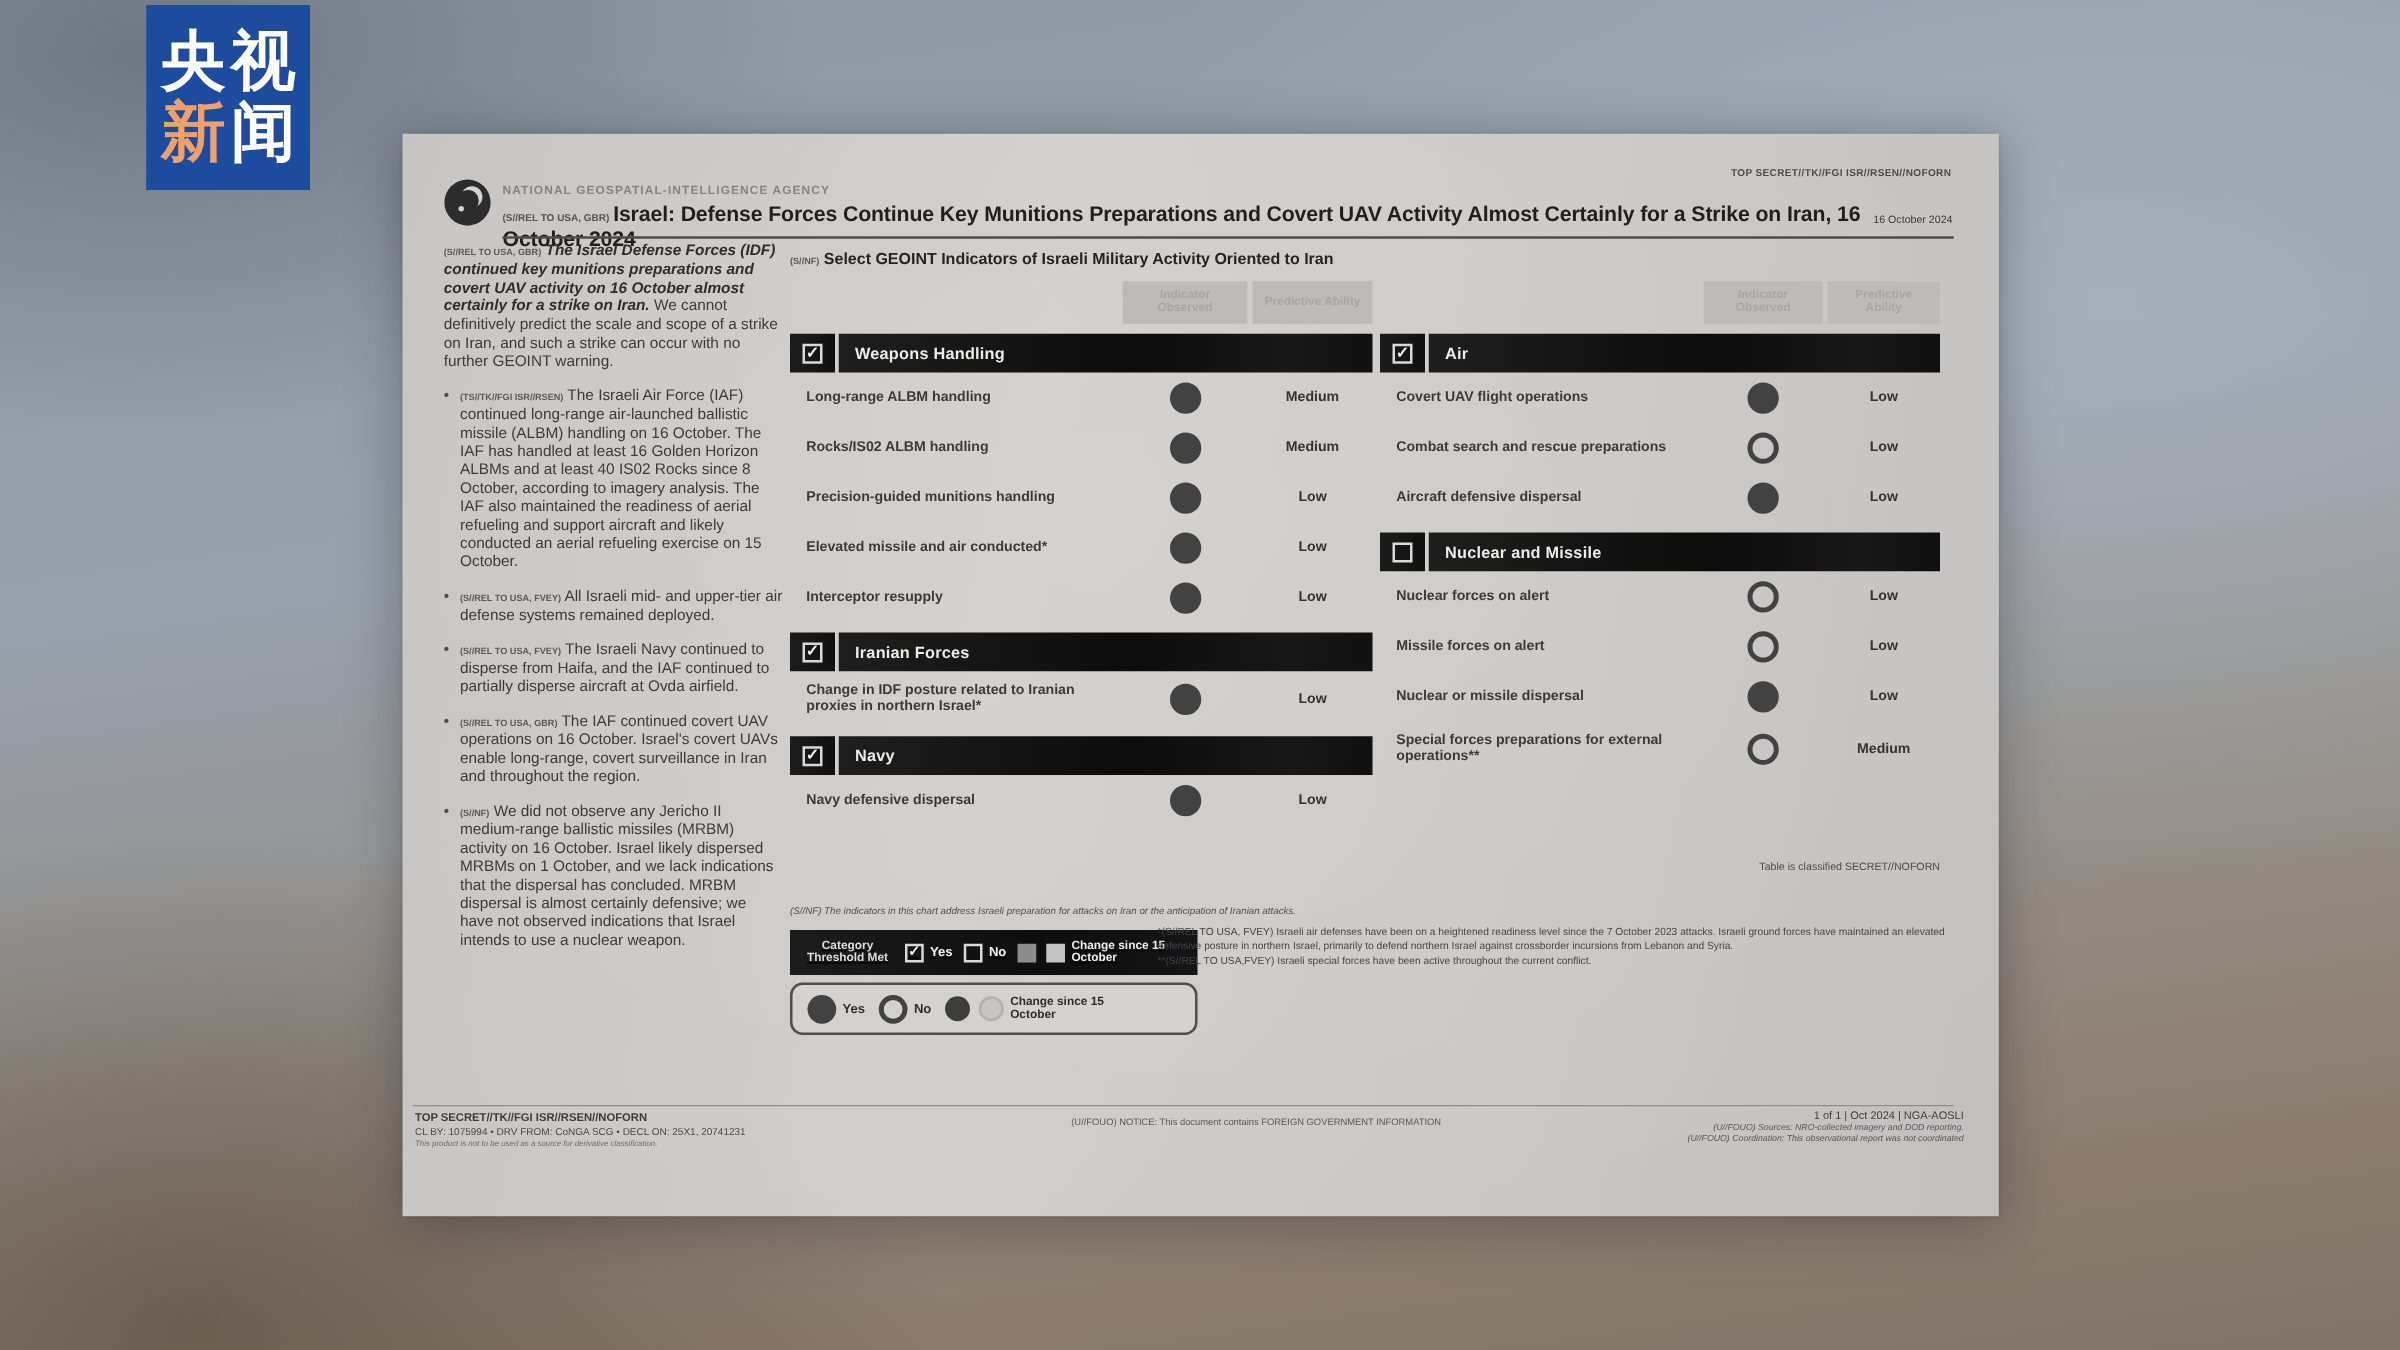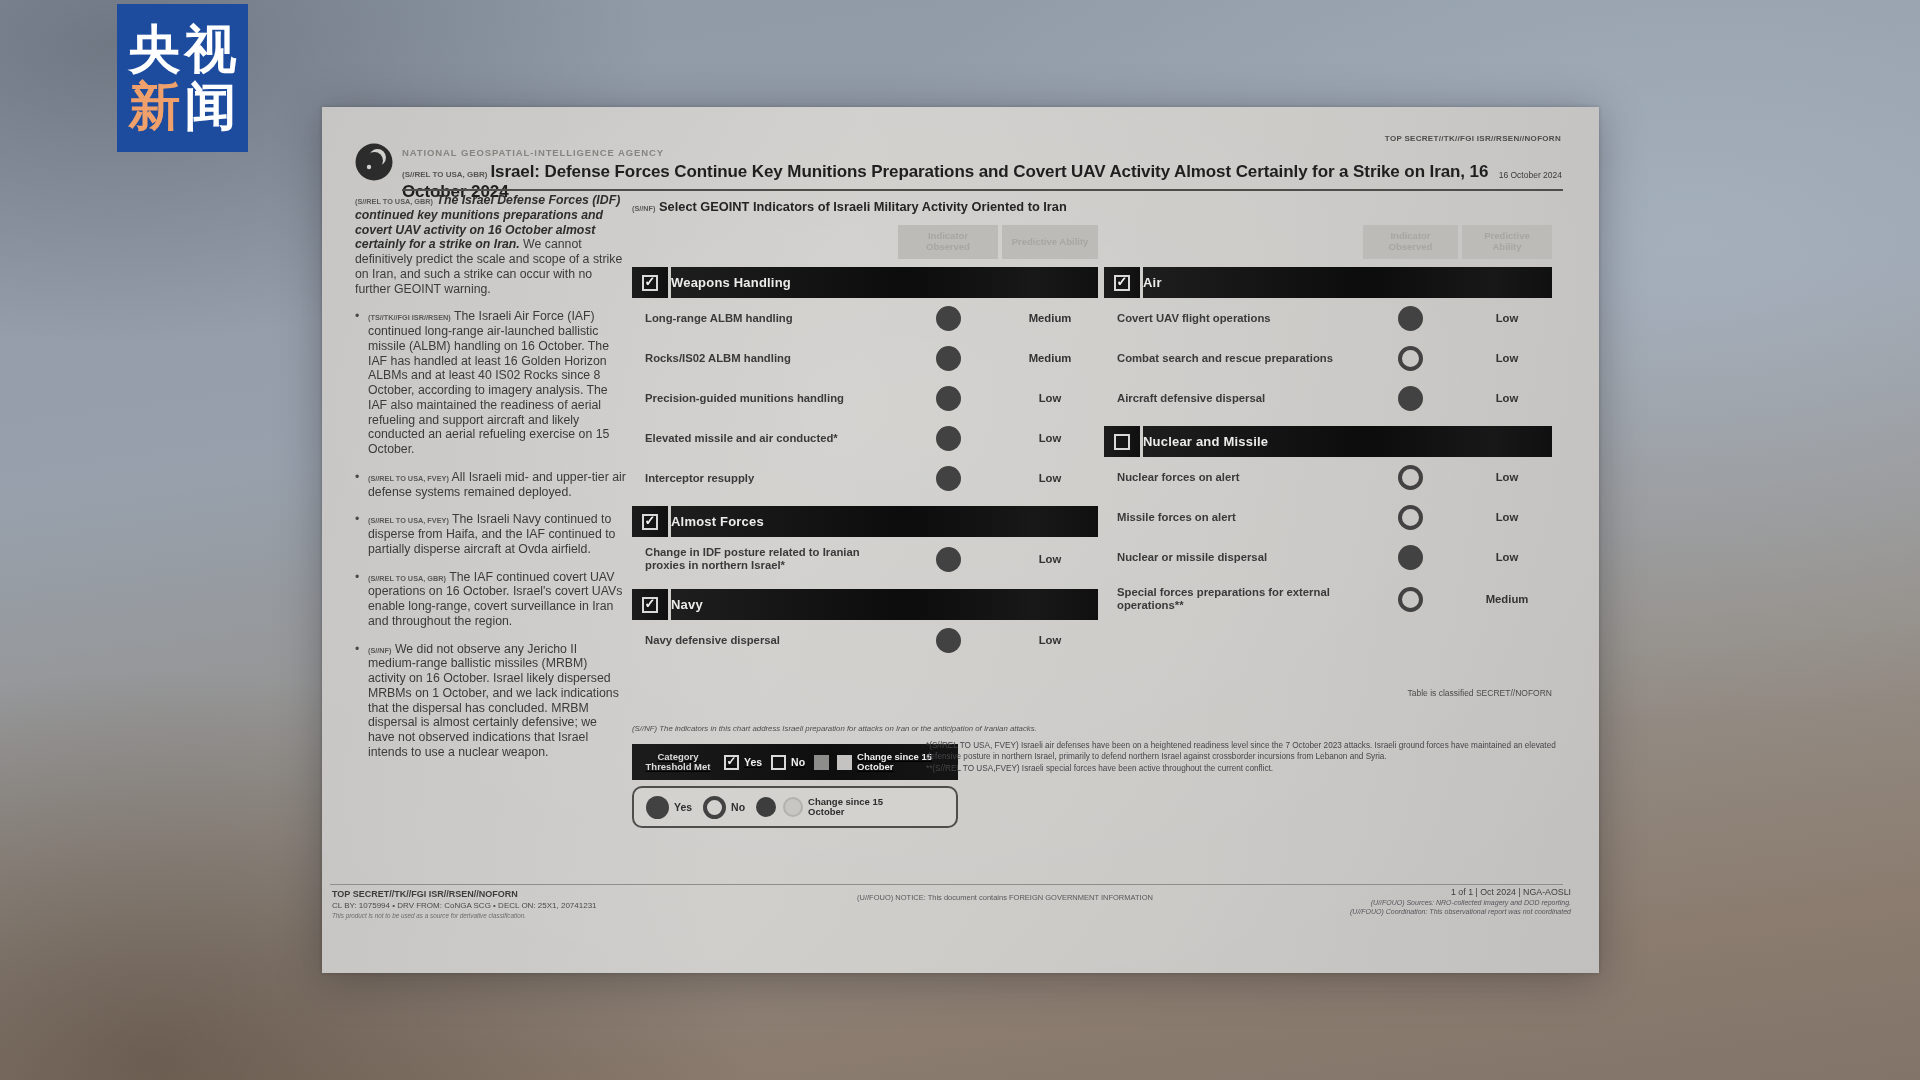--- a/index.html
+++ b/index.html
@@ -67,21 +67,21 @@
   .hdr-row { display:grid; grid-template-columns:1fr 100px 96px; column-gap:4px; height:34px; }
   .tbl-right .hdr-row { grid-template-columns:1fr 95px 90px; }
   .hdr-box { background:#bcbbb8; color:#a7a6a2; font-size:9.5px; font-weight:bold;
     text-align:center; display:flex; align-items:center; justify-content:center;
     line-height:1.15; padding:2px 8px; }
 
   .section { display:flex; height:31px; margin-top:8px; }
   .cbx-cell { width:36px; background:linear-gradient(90deg,#1c1c1c,#101010);
     display:flex; align-items:center; justify-content:center; margin-right:3px; }
   .bar { flex:1; background:linear-gradient(90deg,#1e1e1e 0%,#0c0c0c 55%,#181818 85%,#101010 100%);
-    color:#ececea; display:flex; align-items:center; 
+    color:#ececea; display:flex; align-items:center; padding-left:13px;
     font-weight:bold; font-size:13px; letter-spacing:.2px; }
   .cbx { width:16px; height:16px; border:2px solid #d9d9d9; display:flex;
     align-items:center; justify-content:center; color:#f2f2f2; font-size:13px; font-weight:bold; }
   .cbx.checked::after { content:"✓"; margin-top:-2px; }
 
   .trow { display:grid; grid-template-columns:1fr 100px 96px; column-gap:4px;
     align-items:center; min-height:40px; }
   .tbl-right .trow { grid-template-columns:1fr 95px 90px; }
   .lbl { font-size:11.3px; font-weight:bold; color:#3a3a3a; line-height:1.15; padding-left:13px; }
   .ind-cell { display:flex; justify-content:center; }
@@ -232,21 +232,21 @@
             <span class="ind filled"></span>
           </div>
         <div class="pred">Low</div>
       </div>
 
       <div class="section">
         <div class="cbx-cell">
             <span class="cbx checked"></span>
           </div>
         <div class="bar">
-            <span>Almost Forces</span>
+            <span>Iranian Forces</span>
           </div>
       </div>
       <div class="trow" style="min-height:44px">
         <div class="lbl">Change in IDF posture related to Iranian proxies in northern Israel*</div>
         <div class="ind-cell">
             <span class="ind filled"></span>
           </div>
         <div class="pred">Low</div>
       </div>
 

